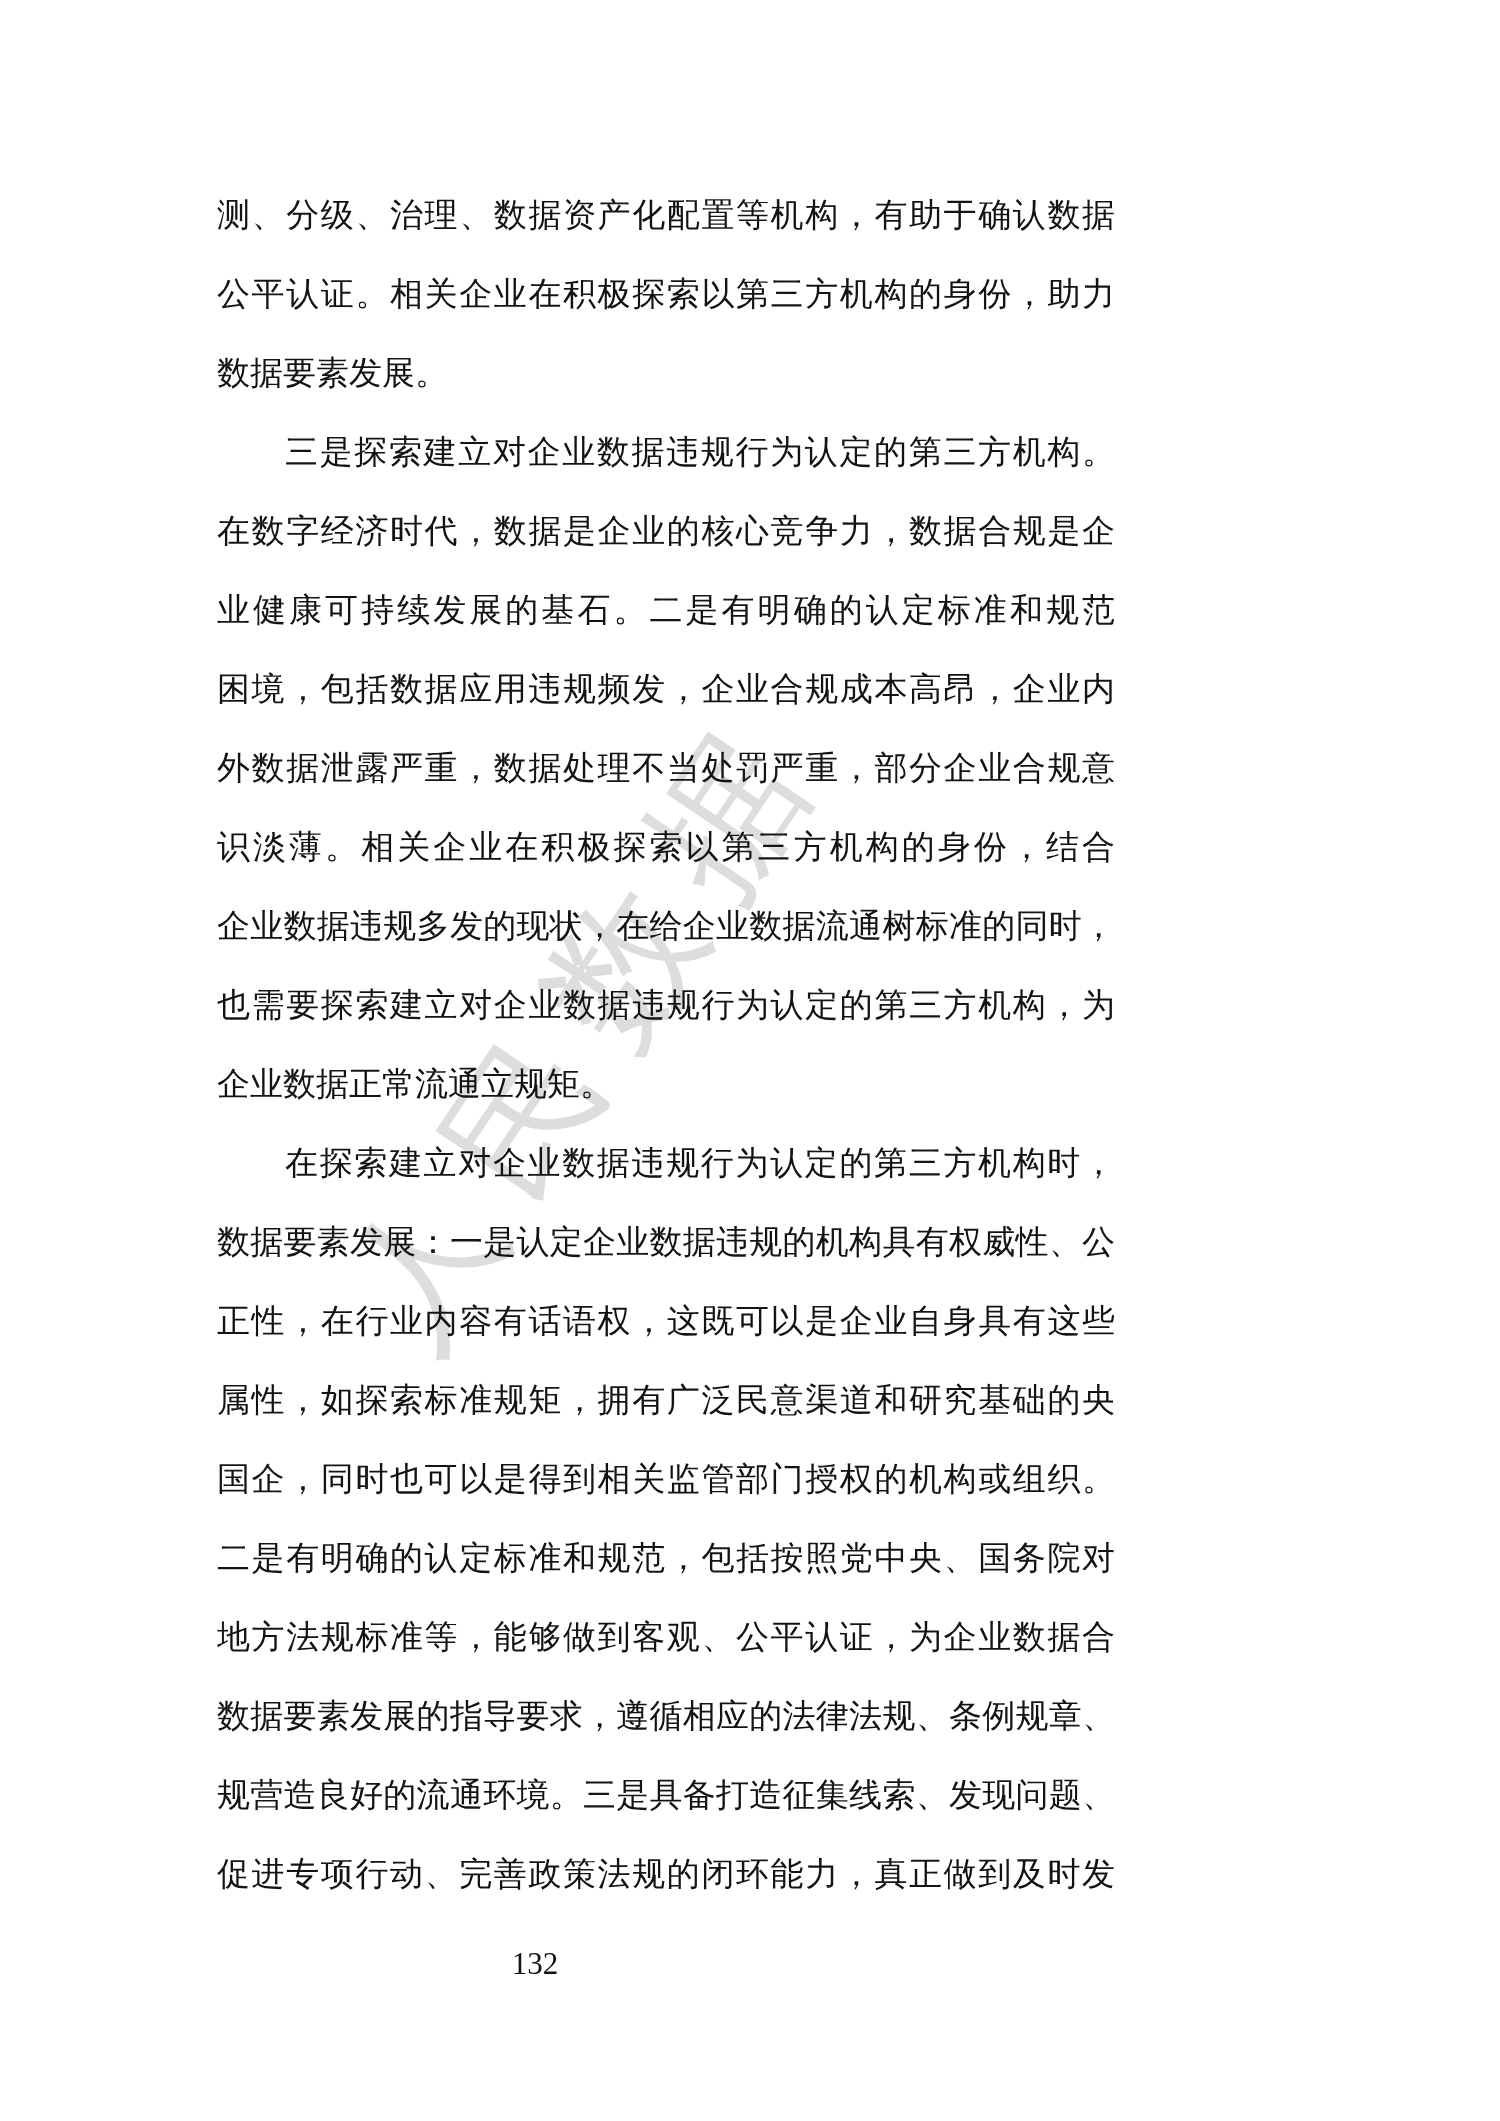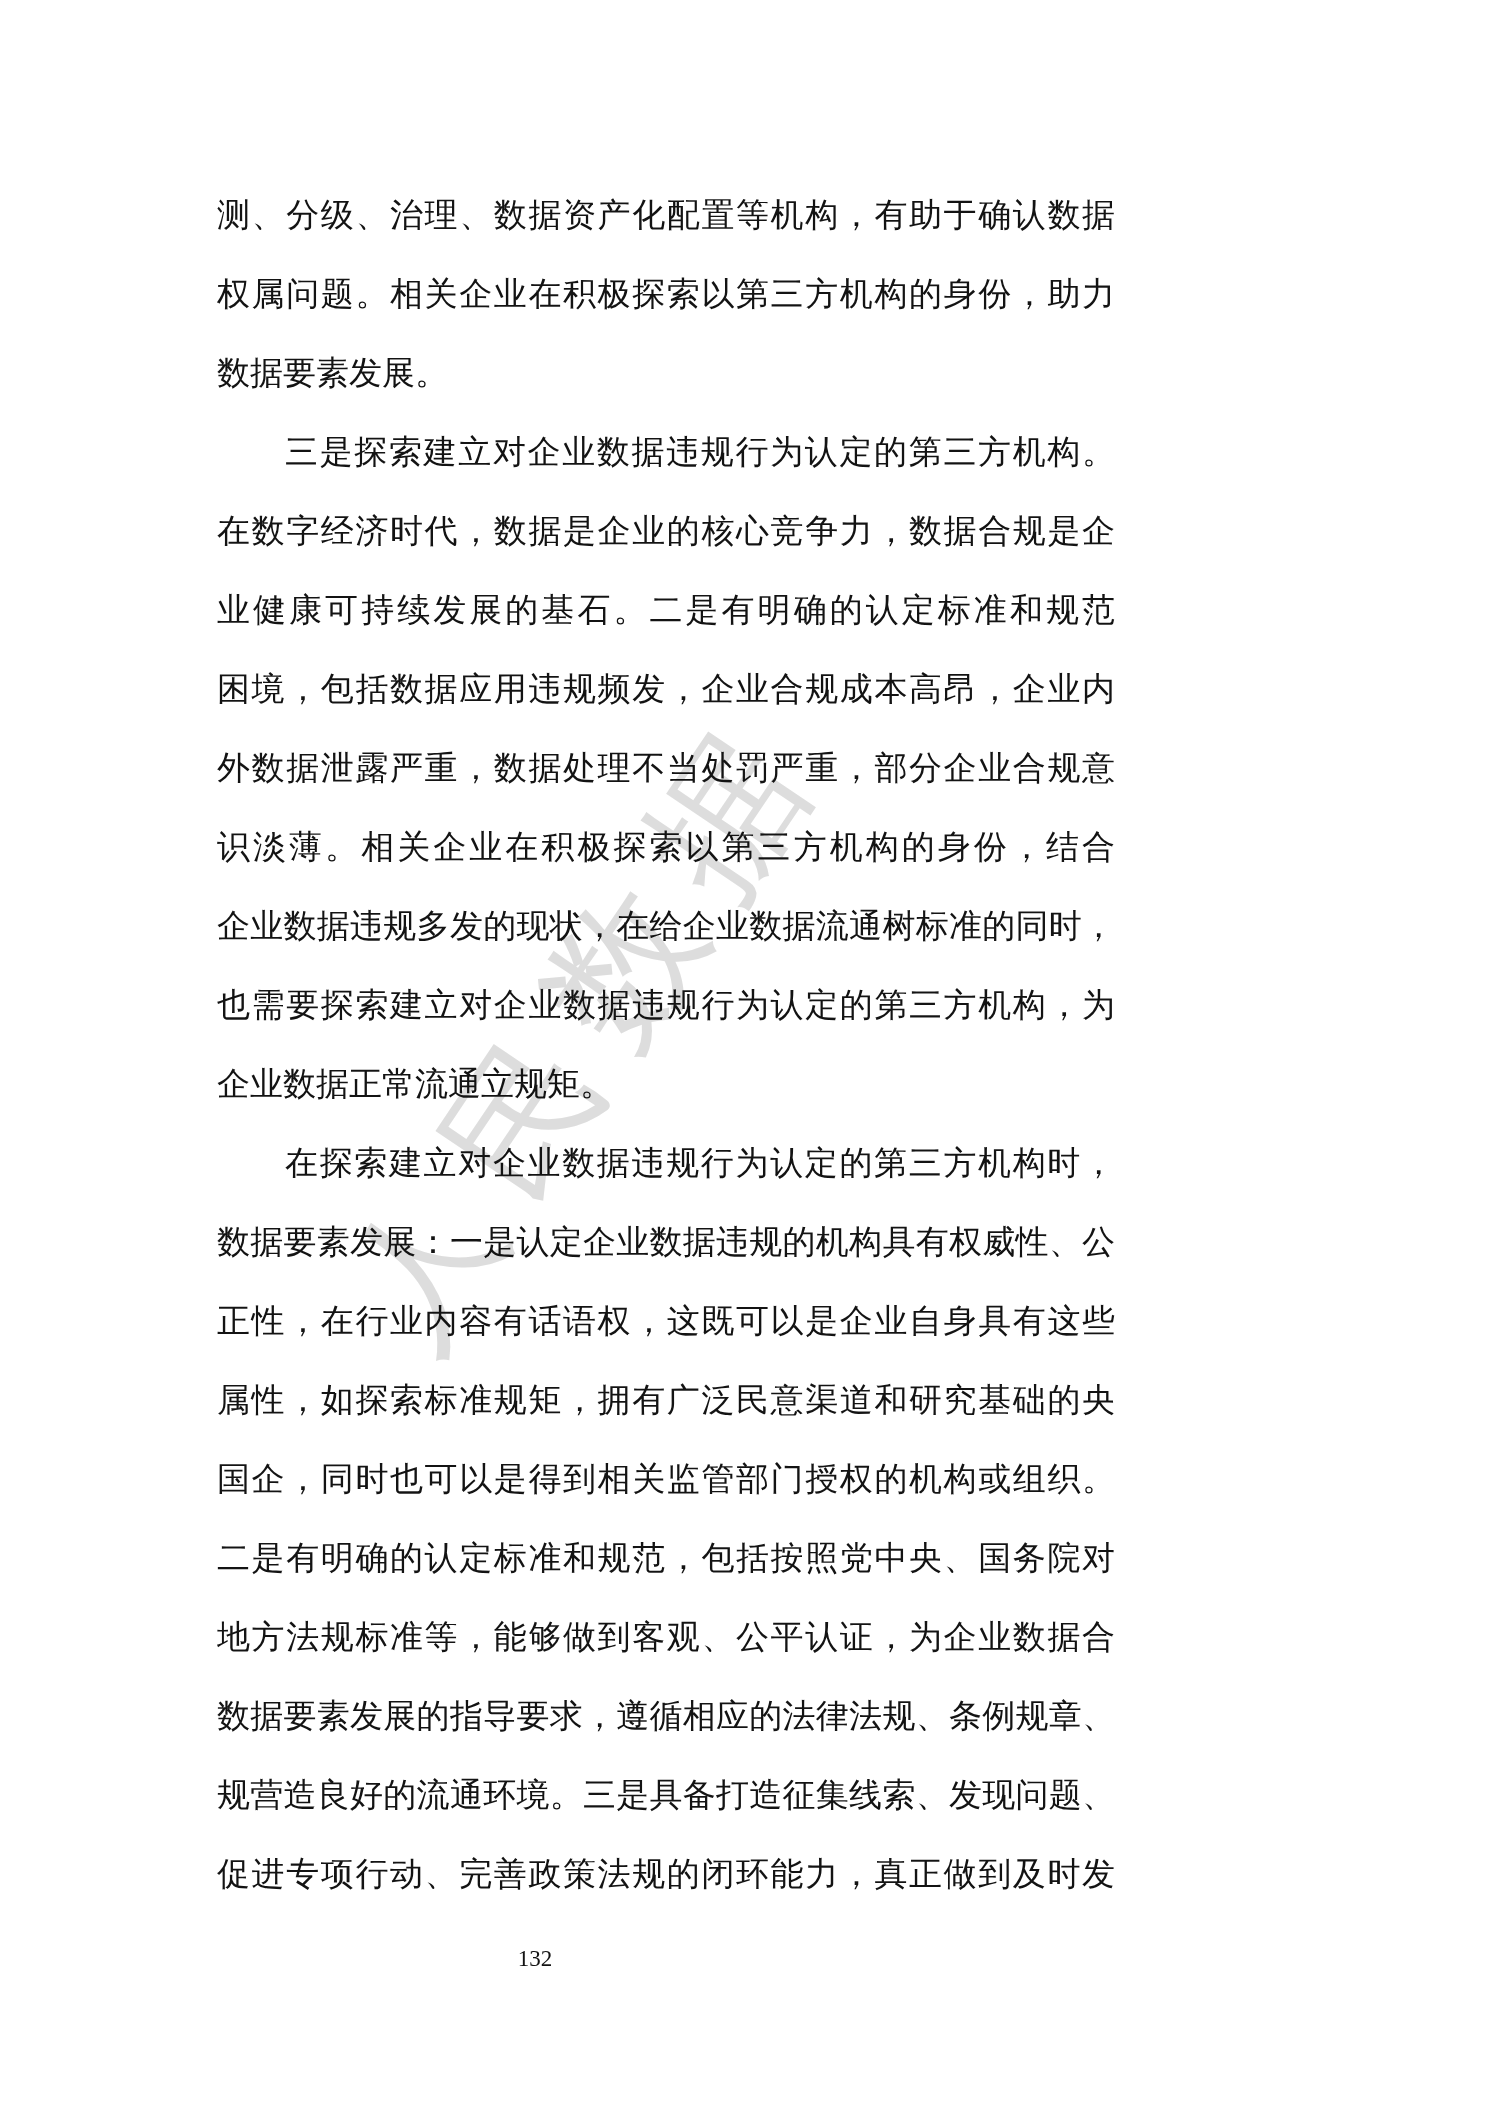--- a/index.html
+++ b/index.html
@@ -50,34 +50,34 @@
     text-align:left;
     text-align-last:left;
     font-family:Liberation Serif, serif;
   }
   .page-number {
     position:absolute;
     left:460px;
     top:1946px;
     width:150px;
     text-align:center;
-    font-size:23px;
+    font-size:31px;
     color:#131313;
     z-index:2;
   }
 </style>
 </head>
 <body>
 
 <div class="page">
   <div class="watermark">人民数据</div>
 
   <div class="text-block">
       <div class="line">测、分级、治理、数据资产化配置等机构，有助于确认数据</div>
-      <div class="line">权属问题。相关企业在积极探索以第三方机构的身份，助力</div>
+      <div class="line">公平认证。相关企业在积极探索以第三方机构的身份，助力</div>
       <div class="line no-justify">数据要素发展。</div>
       <div class="line indent">三是探索建立对企业数据违规行为认定的第三方机构。</div>
       <div class="line">在数字经济时代，数据是企业的核心竞争力，数据合规是企</div>
       <div class="line">业健康可持续发展的基石。二是有明确的认定标准和规范</div>
       <div class="line">困境，包括数据应用违规频发，企业合规成本高昂，企业内</div>
       <div class="line">外数据泄露严重，数据处理不当处罚严重，部分企业合规意</div>
       <div class="line">识淡薄。相关企业在积极探索以第三方机构的身份，结合</div>
       <div class="line">企业数据违规多发的现状，在给企业数据流通树标准的同时，</div>
       <div class="line">也需要探索建立对企业数据违规行为认定的第三方机构，为</div>
       <div class="line no-justify">企业数据正常流通立规矩。</div>

